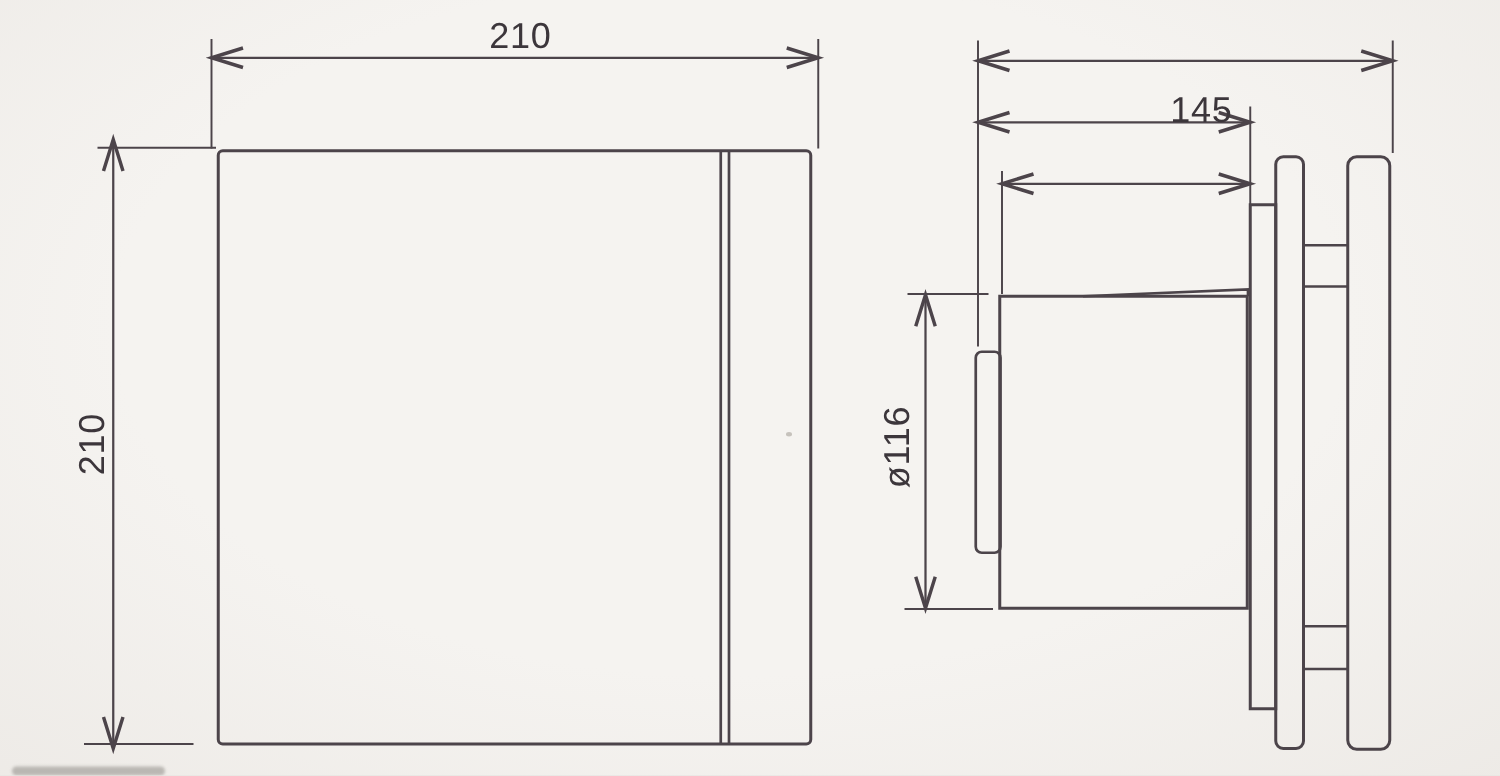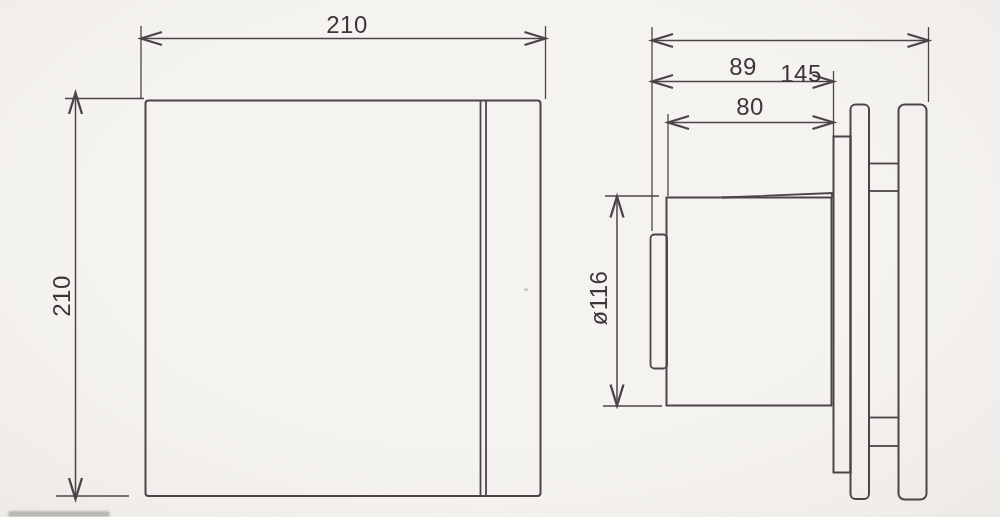--- a/index.html
+++ b/index.html
@@ -129,19 +129,17 @@
       <polyline points="610.5,384.5 617,405.5 623.5,384.5" class="arrow"></polyline>
       <path d="M605,196 H659" class="ext"></path>
       <path d="M603,406 H662" class="ext"></path>
     </g>
 
   </svg>
 
   <div class="dim-label label-front-width">210</div>
   <div class="dim-label rot label-front-height">210</div>
   <div class="dim-label label-depth-total">145</div>
-  <div class="dim-label label-depth-plate">89</div>
-  <div class="dim-label label-depth-body">80</div>
   <div class="dim-label rot label-duct-dia">ø116</div>
 
   <div class="scan-smudge"></div>
   <div class="scan-speckle"></div>
 </div>
 
 </body></html>

